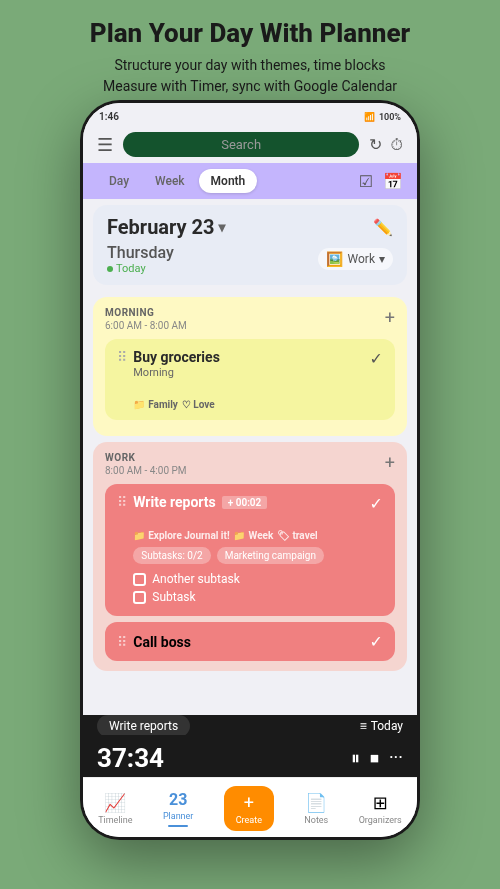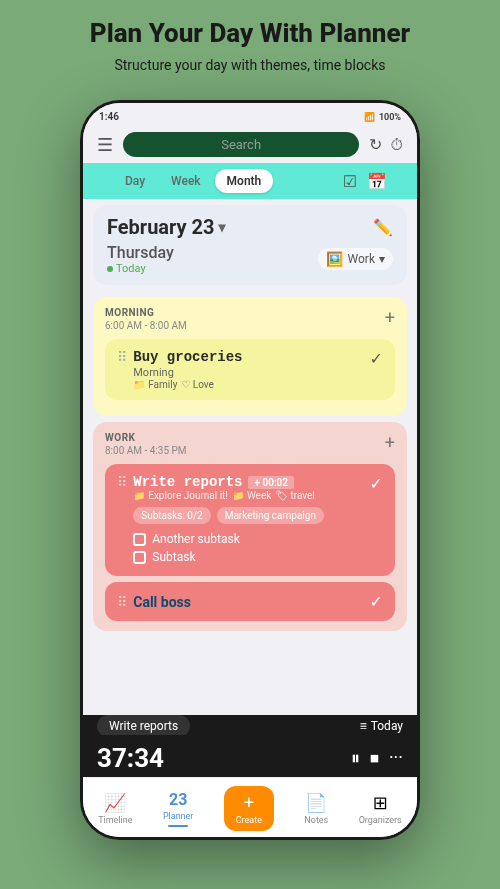--- a/index.html
+++ b/index.html
@@ -81,22 +81,22 @@
       color: #999;
       flex: 1;
       margin: 0 10px;
       text-align: center;
     }
     .top-bar-icons { display: flex; gap: 8px; }
     .top-icon { font-size: 16px; color: #555; }
 
     
     .view-tabs {
-      background: #5eead4;
-      padding: 6px 30px;
+      background: #c4b5fd;
+      padding: 6px 14px;
       display: flex;
       align-items: center;
       justify-content: space-between;
     }
     .tab-group { display: flex; gap: 2px; }
     .tab-item {
       padding: 5px 12px;
       border-radius: 20px;
       font-size: 12px;
       font-weight: 500;
@@ -197,32 +197,33 @@
     .task-morning { background: #f5f5a0; }
     .task-work { background: #f08080; }
 
     .task-header {
       display: flex;
       justify-content: space-between;
       align-items: flex-start;
     }
     .task-drag { color: #aaa; font-size: 14px; margin-right: 6px; }
     .task-content { flex: 1; }
-    .task-name { font-size: 14px; font-weight: 700; color: #2a2a2a; font-family: Liberation Mono, monospace; }
+    .task-name { font-size: 14px; font-weight: 700; color: #2a2a2a; }
     .task-name-work { color: #fff; }
     .task-subtitle { font-size: 11px; color: #666; margin-top: 1px; }
     .task-check { font-size: 16px; color: #555; }
     .task-check-work { color: white; }
 
     .task-tags {
       display: flex;
       align-items: center;
       gap: 4px;
-      margin-top: 0;
+      margin-top: 20px;
       flex-wrap: wrap;
+      font-weight: bold;
     }
     .task-tag {
       font-size: 10px;
       color: #666;
       display: flex;
       align-items: center;
       gap: 2px;
     }
     .task-tag-work { color: rgba(255,255,255,0.85); }
 
@@ -353,30 +354,31 @@
 
     .call-boss-card {
       border-radius: 12px;
       padding: 10px 12px;
       background: #f08080;
       margin-top: 4px;
       display: flex;
       justify-content: space-between;
       align-items: center;
     }
-    .call-boss-name { font-size: 14px; font-weight: 700; color: #0c4a6e; }
+    .call-boss-name { font-size: 14px; font-weight: 700; color: #000000; }
     .call-check { font-size: 16px; color: white; }
   </style>
 </head>
 <body>
 
 <div class="header-section">
   <div class="header-title">Plan Your Day With Planner</div>
   <div class="header-subtitle">
     <span>Structure your day with themes, time blocks</span><br>
+    <span>Measure with Timer, sync with Google Calendar</span>
   </div>
 </div>
 
 <div class="phone-container">
   <div class="phone-inner">
 
     <div class="status-bar">
       <span class="status-left">1:46</span>
       <div class="status-right">
         <span>📶</span>
@@ -454,21 +456,21 @@
             </div>
             <span class="task-check">✓</span>
           </div>
         </div>
       </div>
 
       <div class="time-section section-work">
         <div class="section-header">
           <div>
             <div class="section-title">WORK</div>
-            <div class="section-time">8:00 AM - 4:35 PM</div>
+            <div class="section-time">8:00 AM - 4:00 PM</div>
           </div>
           <span class="add-btn">+</span>
         </div>
 
         <div class="task-card task-work">
           <div class="task-header">
             <span class="task-drag" style="color:rgba(255,255,255,0.6)">⠿</span>
             <div class="task-content">
               <div style="display:flex; align-items:center; gap:6px;">
                 <span class="task-name task-name-work">Write reports</span>

